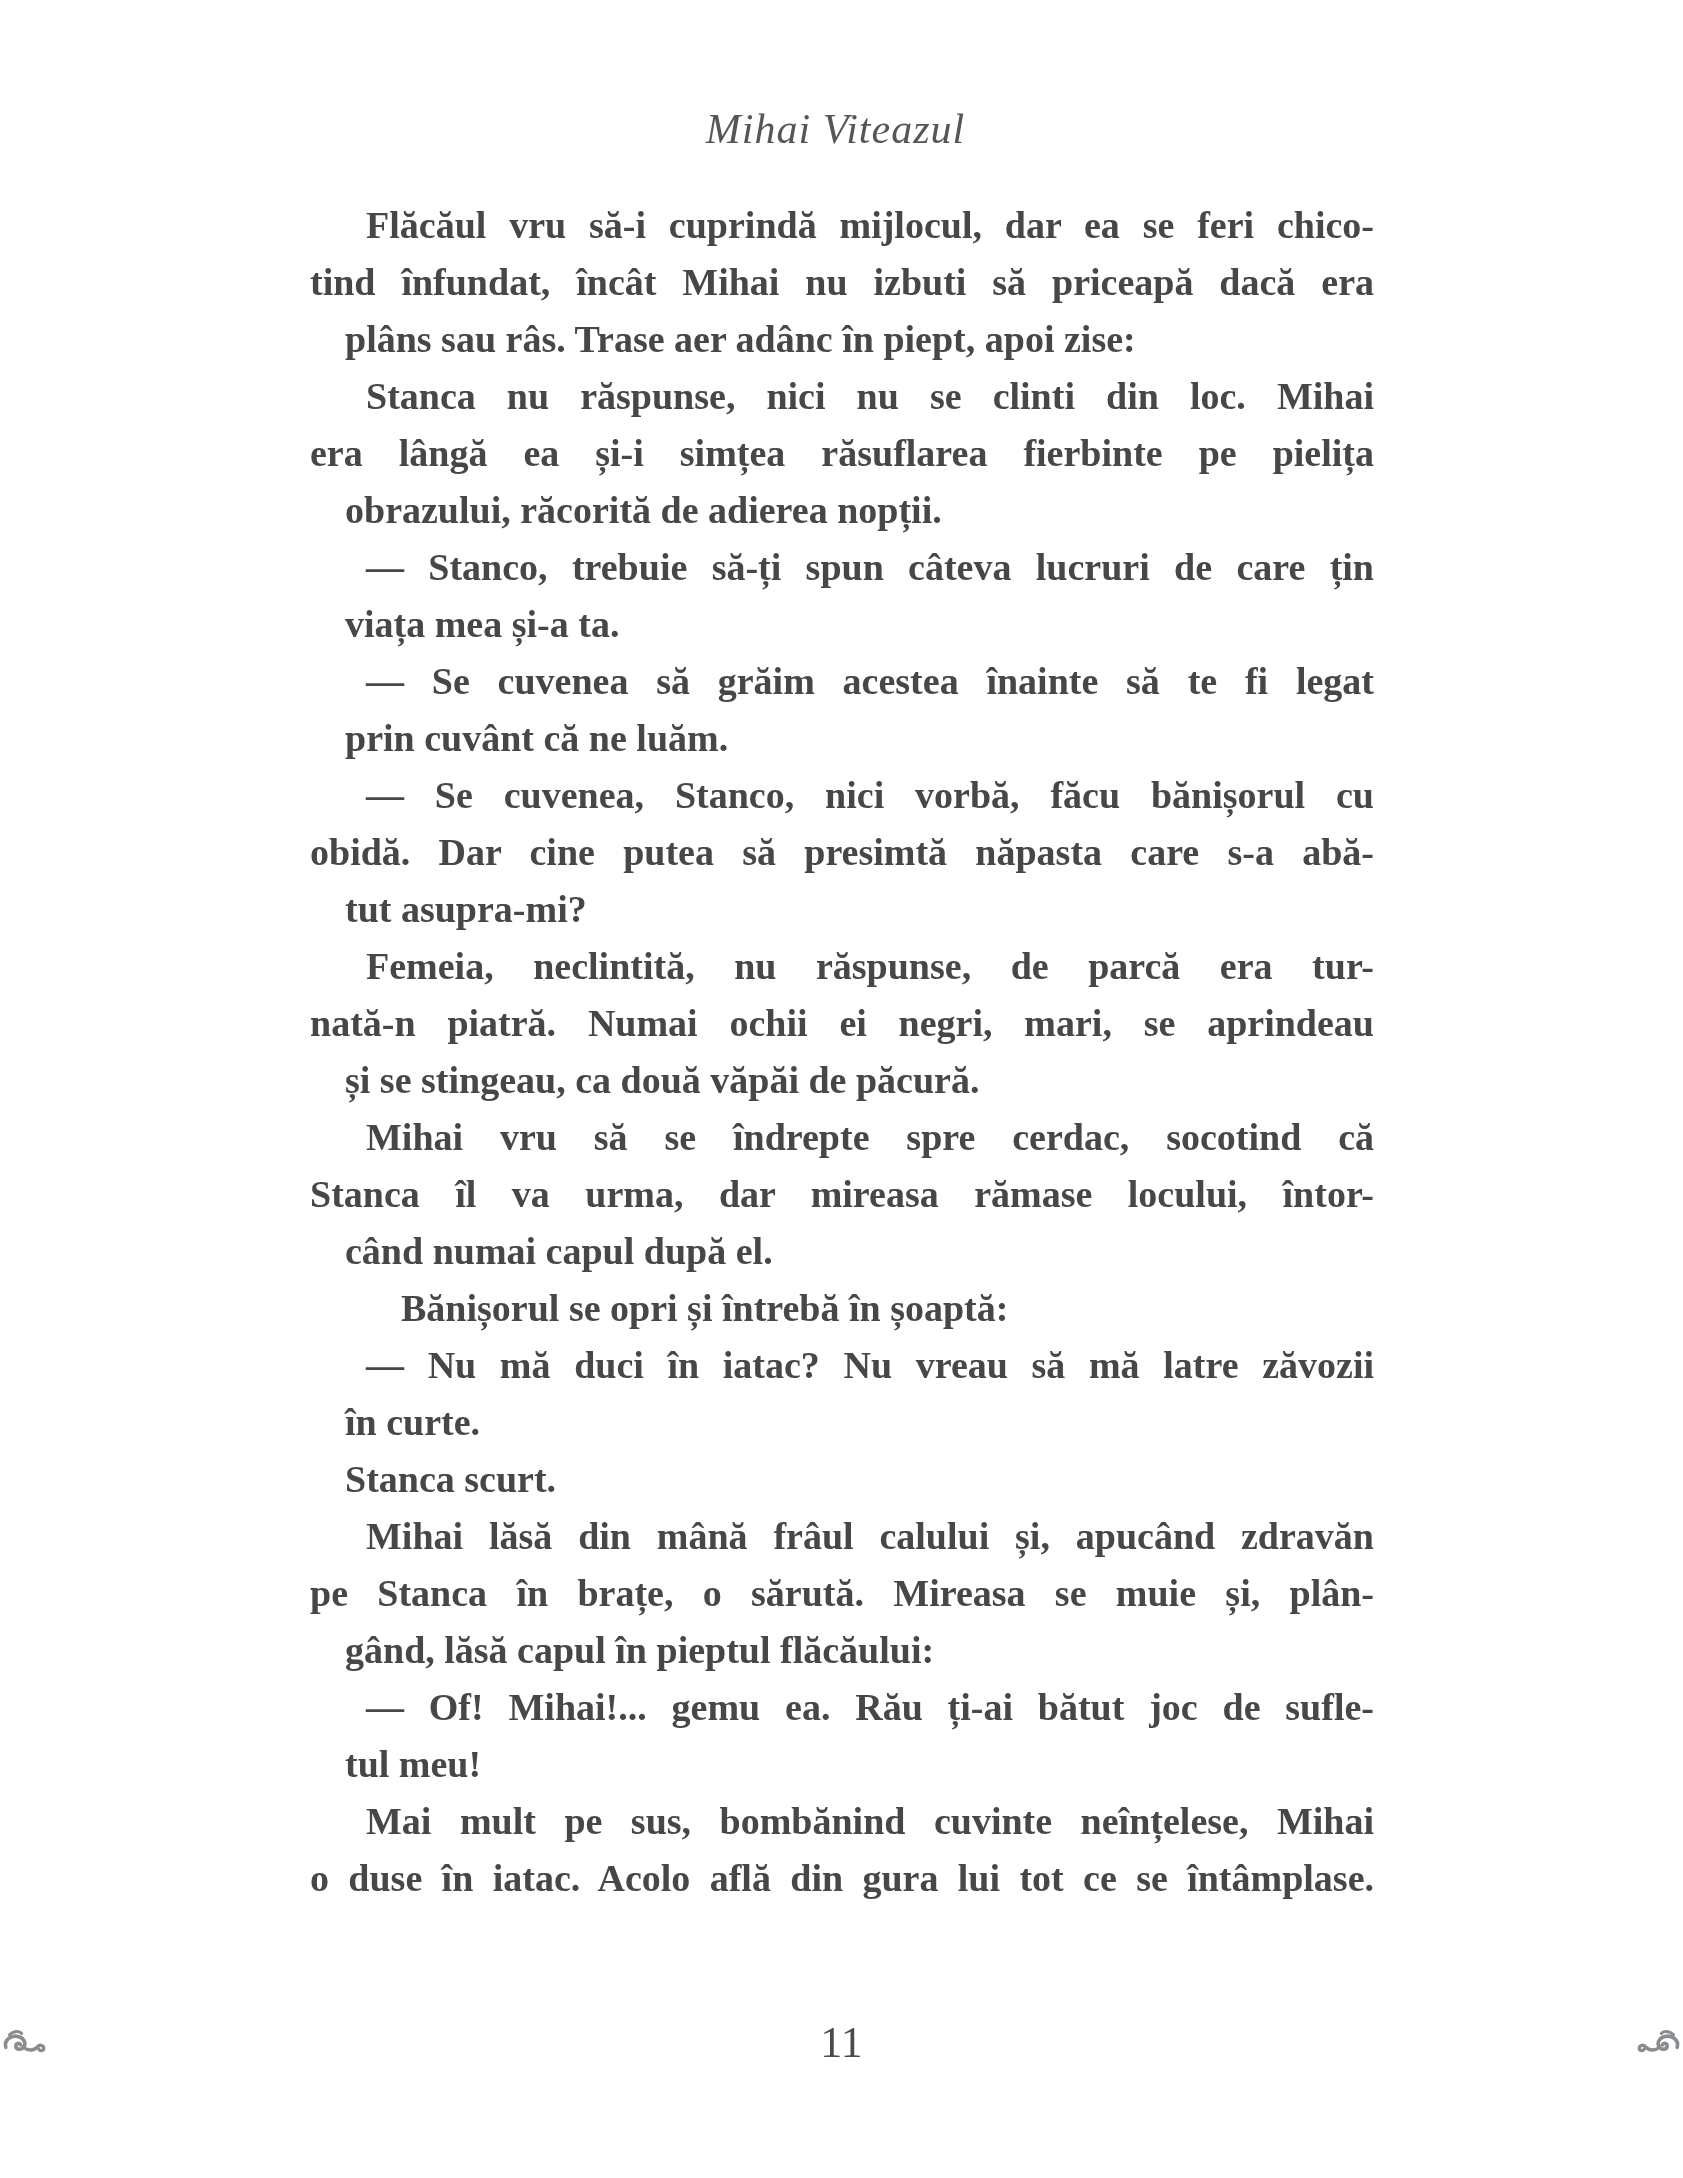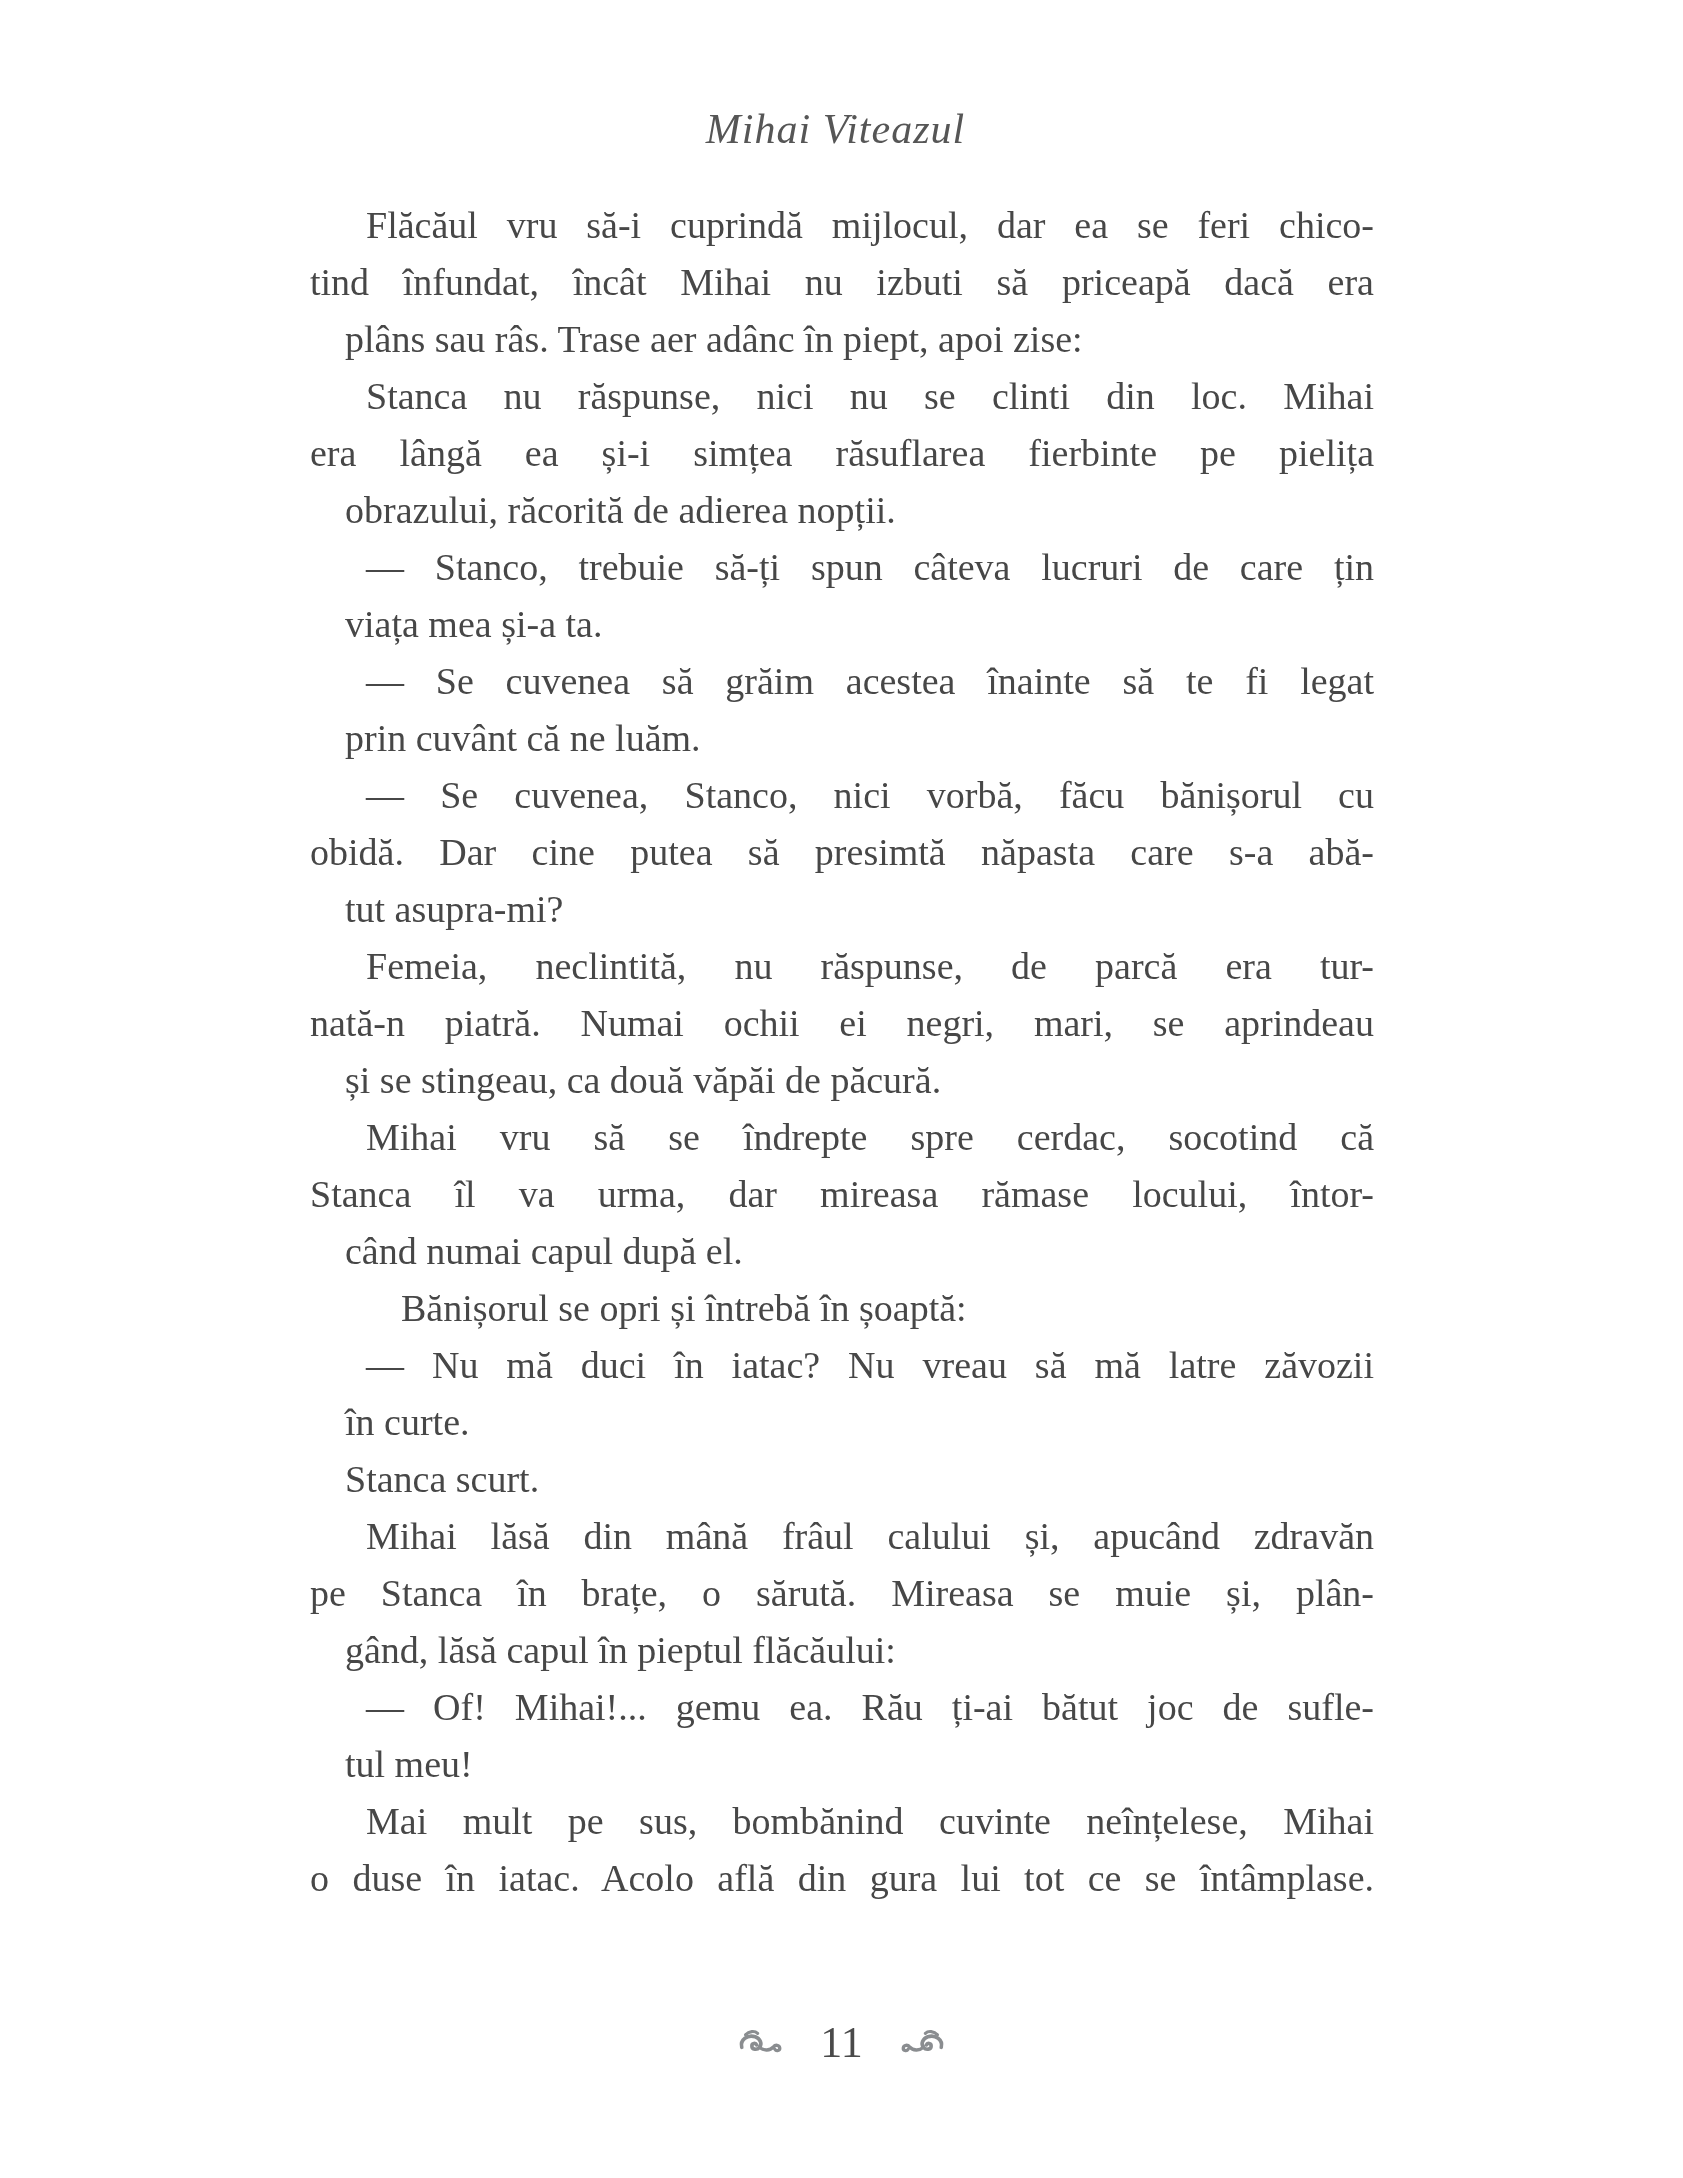--- a/index.html
+++ b/index.html
@@ -28,40 +28,41 @@
     color:var(--header);
     letter-spacing:1px;
   }
   .body-text{
     position:absolute;
     top:197px;
     left:310px;
     width:1064px;
     color:var(--text);
     font-size:38px;
+    font-weight:bold;
   }
   .paragraph{margin:0;}
   .line{
     line-height:57px;
     height:57px;
     white-space:nowrap;
     text-align:justify;
     text-justify:inter-word;
     text-align-last:justify;
     overflow:visible;
   }
   .line.first{ text-indent:56px; }
   .line.last{ text-align-last:left;margin-left:35px; }
   .line.full-last{ text-align-last:justify; }
   .page-footer{
     position:absolute;
     top:2018px;left:0;right:0;
     height:50px;
     display:flex;
-    justify-content:center;
+    justify-content:space-between;
     align-items:center;
     gap:36px;
   }
   .page-number{
     font-size:44px;
     line-height:48px;
     color:var(--pagenum);
   }
   .fleuron{
     width:48px;height:32px;

